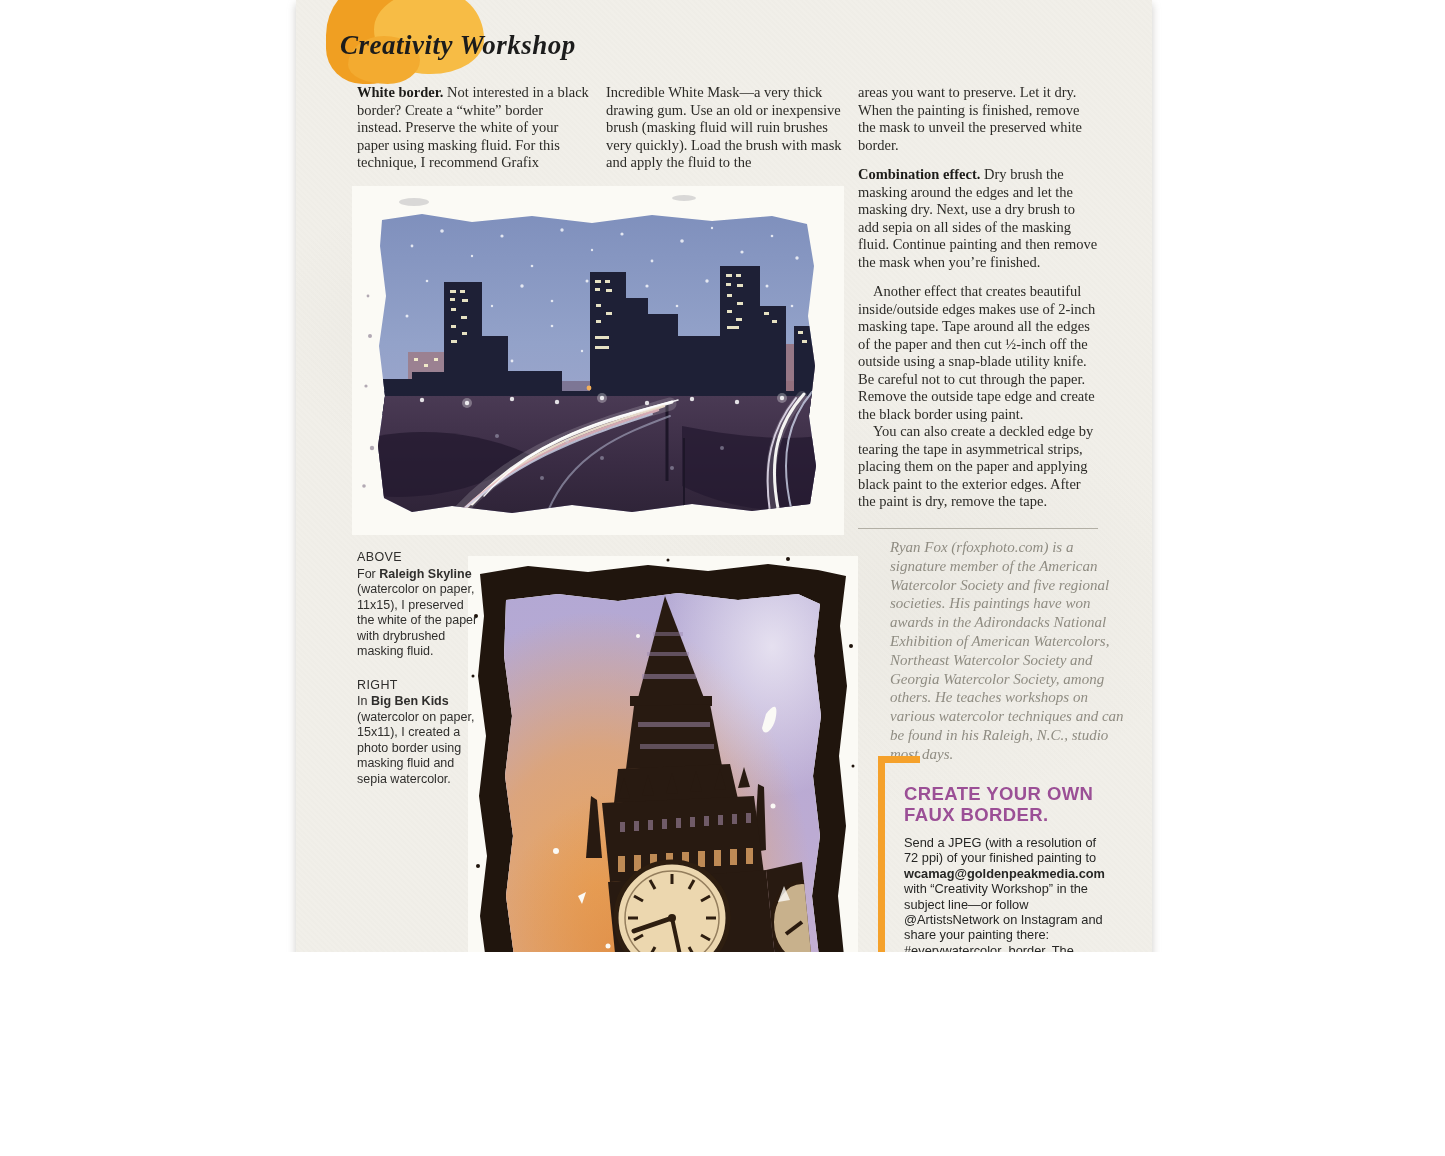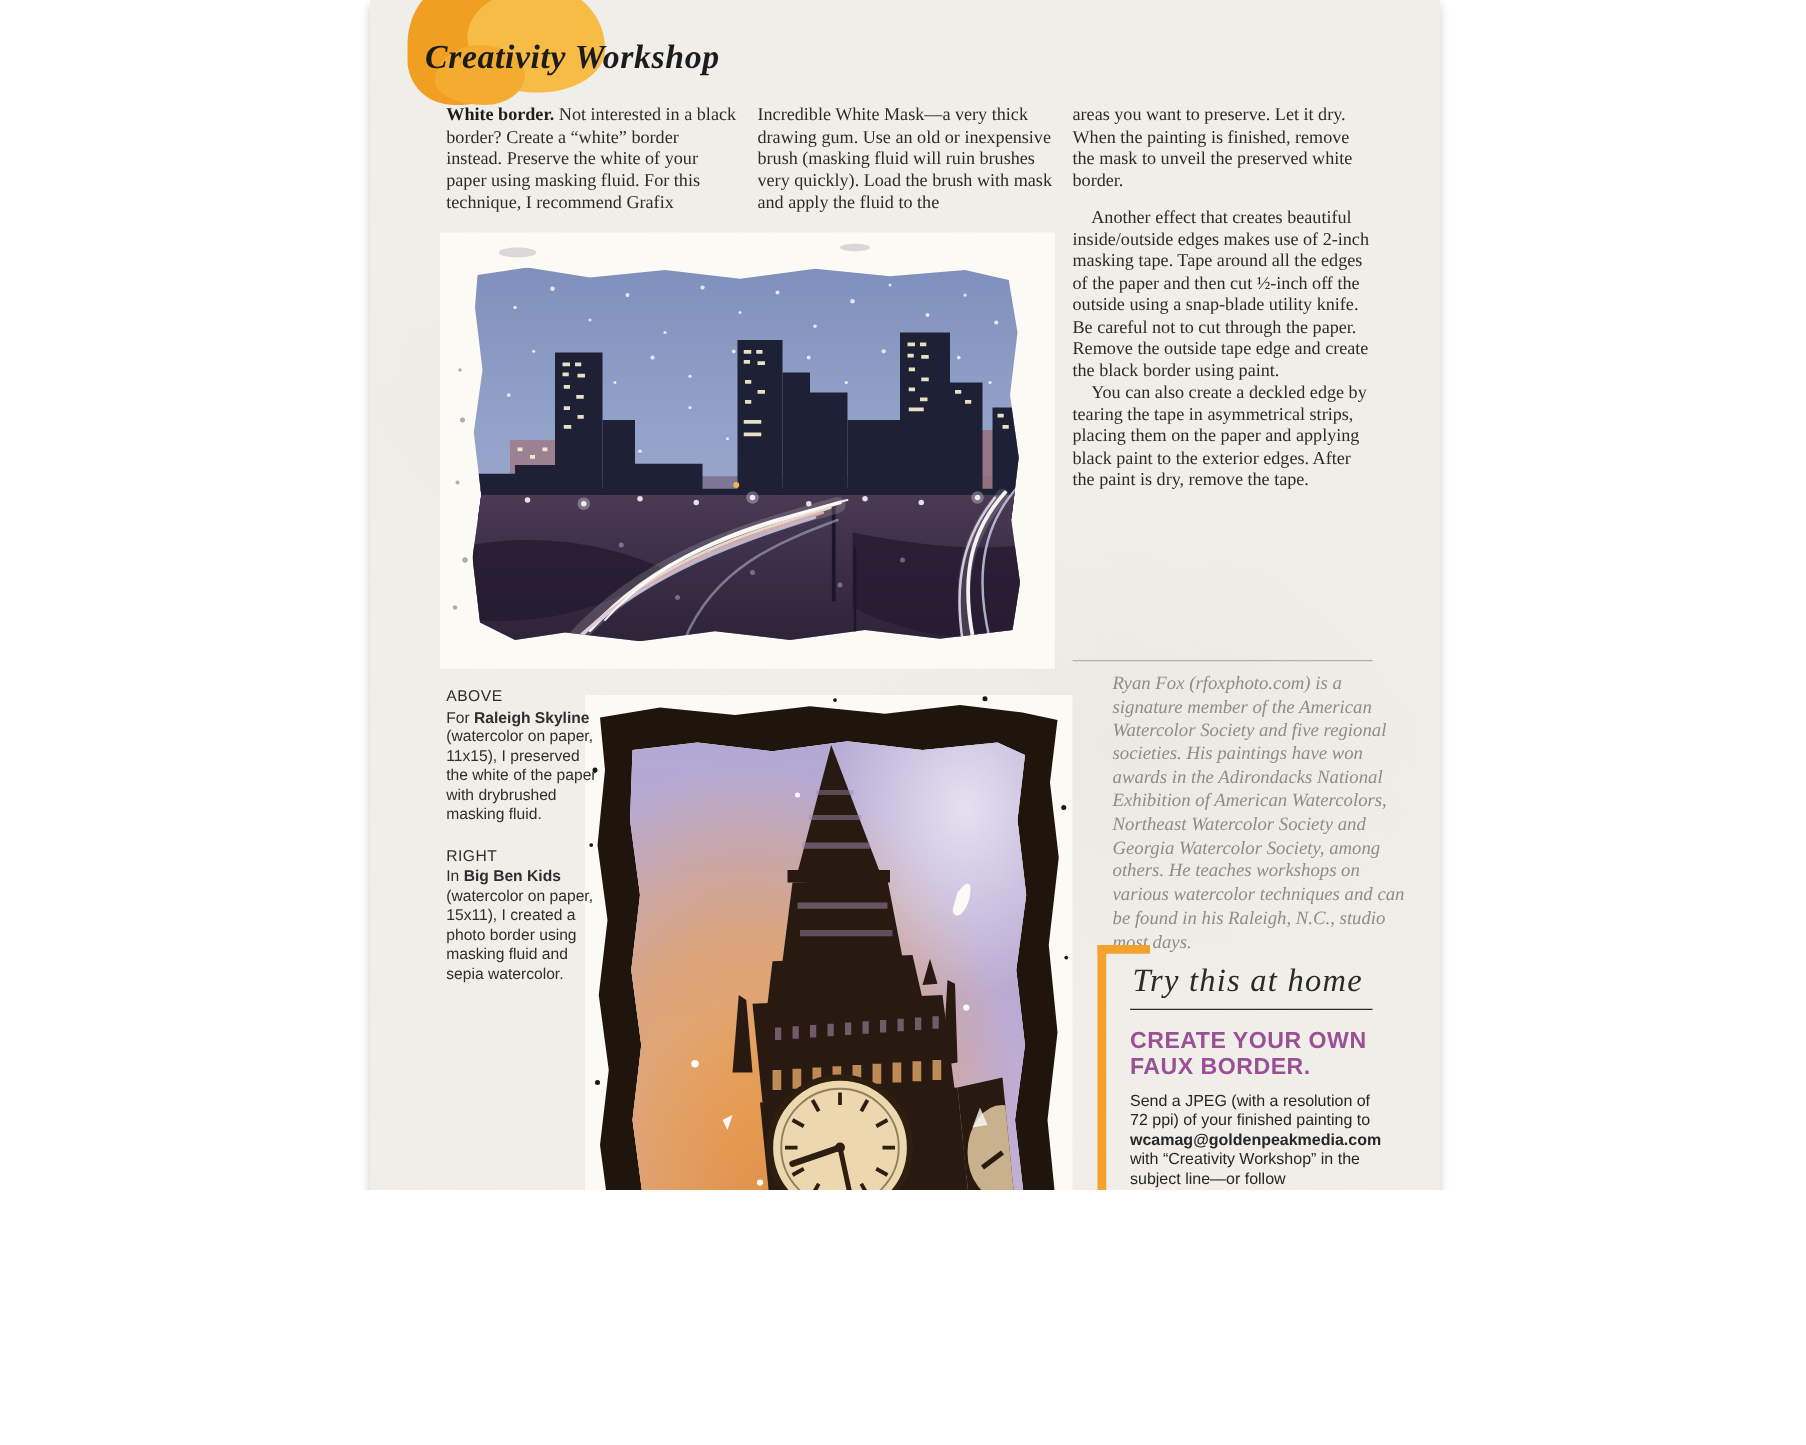--- a/index.html
+++ b/index.html
@@ -99,20 +99,21 @@
       <div class="col col2">
         <p class="body-p"><span>Incredible White Mask—a very thick drawing gum. Use an old or inexpensive brush (masking fluid will ruin brushes very quickly). Load the brush with mask and apply the fluid to the</span></p>
       </div>
 
       <div class="col col1">
         <p class="body-p"><b class="lead">White border.</b><span> Not interested in a black border? Create a “white” border instead. Preserve the white of your paper using masking fluid. For this technique, I recommend Grafix</span></p>
       </div>
 
       <div class="col col3">
         <p class="body-p"><span>areas you want to preserve. Let it dry. When the painting is finished, remove the mask to unveil the preserved white border.</span></p>
+        <p class="body-p"><b class="lead">Combination effect.</b><span> Dry brush the masking around the edges and let the masking dry. Next, use a dry brush to add sepia on all sides of the masking fluid. Continue painting and then remove the mask when you’re finished.</span></p>
         <p class="body-p indent"><span>Another effect that creates beautiful inside/outside edges makes use of 2-inch masking tape. Tape around all the edges of the paper and then cut ½-inch off the outside using a snap-blade utility knife. Be careful not to cut through the paper. Remove the outside tape edge and create the black border using paint.</span></p>
         <p class="body-p indent"><span>You can also create a deckled edge by tearing the tape in asymmetrical strips, placing them on the paper and applying black paint to the exterior edges. After the paint is dry, remove the tape.</span></p>
       </div>
 
       <div class="fig fig-skyline">
         <svg width="492" height="349" viewBox="0 0 492 349">
           <defs>
             <linearGradient id="skyG" x1="0" y1="0" x2="0" y2="1">
               <stop offset="0" stop-color="#7b8cba"></stop>
                 <stop offset="0.45" stop-color="#93a2c9"></stop>
@@ -464,21 +465,20 @@
         <p class="cap-text"><span>In </span><b>Big Ben Kids</b><span> (watercolor on paper, 15x11), I created a photo border using masking fluid and sepia watercolor.</span></p>
       </div>
 
       <div class="bio-rule"></div>
       <p class="bio">Ryan Fox (rfoxphoto.com) is a signature member of the American Watercolor Society and five regional societies. His paintings have won awards in the Adirondacks National Exhibition of American Watercolors, Northeast Watercolor Society and Georgia Watercolor Society, among others. He teaches workshops on various watercolor techniques and can be found in his Raleigh, N.C., studio most days.</p>
 
       <div class="bracket-v"></div>
       <div class="bracket-top"></div>
       <div class="bracket-bottom"></div>
       <div class="try-box">
-        <p class="try-script">Try this at home</p>
         <p class="try-headline">CREATE YOUR OWN FAUX BORDER.</p>
         <p class="try-body"><span>Send a JPEG (with a resolution of 72 ppi) of your finished painting to </span><b>wcamag@goldenpeakmedia.com</b><span> with “Creativity Workshop” in the subject line—or follow @ArtistsNetwork on Instagram and share your painting there: #everywatercolor_border. The “editor’s choice” will receive a one-year subscription to </span><i>Watercolor Artist</i><span>. The entry deadline is </span><b>April 15, 2020</b><span>.</span></p>
       </div>
 
     </div>
   </div>
 
   <div class="footer">
     <span class="page-num">13</span>
     <span class="mag-name">Exhibition</span>

